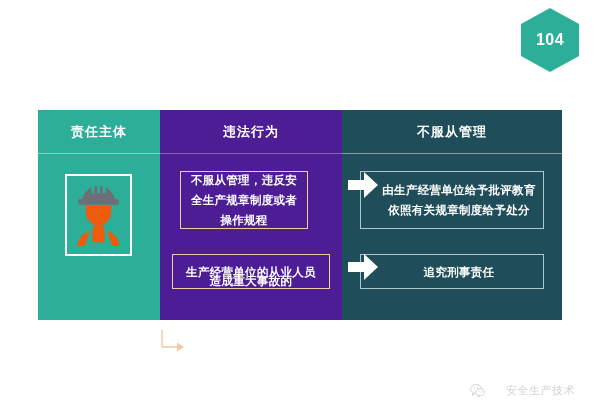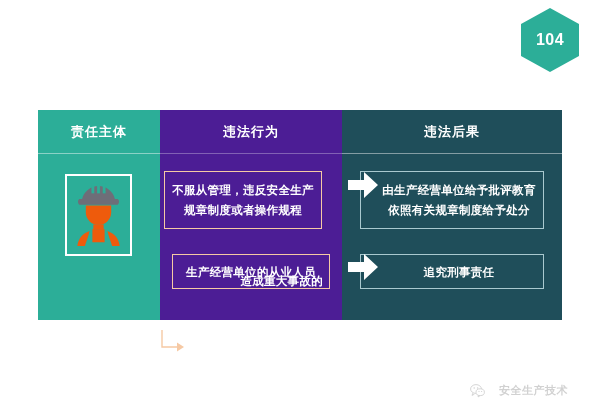--- a/index.html
+++ b/index.html
@@ -115,40 +115,40 @@
     padding: 4px 6px;
   }
   .tbox-orange {
     border: 1px solid #F6C9A4;
   }
   .tbox-teal {
     border: 1px solid #A9C9CF;
     padding-left: 20px;
   }
 
-  #behavior-box-1 { left: 4px; top: 17px;  width: 158px; height: 58px; }
+  #behavior-box-1 { left: 20px; top: 17px;  width: 128px; height: 58px; }
   #behavior-box-2 { left: 12px; top: 100px; width: 158px; height: 35px; }
   #result-box-1   { left: 18px; top: 17px;  width: 184px; height: 58px; }
   #result-box-2   { left: 18px; top: 100px; width: 184px; height: 35px; }
 
   
   .overlap-wrap {
     position: relative;
     width: 100%;
   }
   .overlap-base {
     position: relative;
     z-index: 1;
   }
   .overlap-ghost {
     position: absolute;
     left: 0;
     top: 9px;
     width: 100%;
-    text-align: right;
+    text-align: center;
     z-index: 2;
     white-space: nowrap;
   }
 
   
   .bracket {
     position: absolute;
     left: -12px;
     top: 75px;
     width: 24px;
@@ -167,23 +167,22 @@
   #arrow-row-2 { left: 348px; top: 254px; }
   .big-arrow svg { display: block; }
 
   
   .footer {
     position: absolute;
     left: 470px;
     top: 383px;
     display: flex;
     align-items: center;
-    gap: 14px;
+    gap: 21px;
     opacity: 0.45;
-    font-weight: bold;
   }
   .footer .wechat-icon { width: 15px; height: 15px; }
   .footer .brand {
     font-size: 11px;
     color: #9a9a9a;
     letter-spacing: 0.5px;
     font-family: "Liberation Sans", sans-serif;
   }
 </style>
 </head>
@@ -242,21 +241,21 @@
             <path d="M1 0 V17 H16" stroke="#F6C9A4" stroke-width="1.4" fill="none"></path>
             <path d="M16 12.5 L23 17 L16 21.5 Z" fill="#F6C9A4"></path>
           </svg>
         </div>
       </div>
 
     </div>
   </div>
 
   <div class="col col-result">
-    <div class="col-header">违法后果</div>
+    <div class="col-header">不服从管理</div>
     <div class="col-body">
 
       <div class="tbox tbox-teal" id="result-box-1">
         <span>由生产经营单位给予批评教育依照有关规章制度给予处分</span>
       </div>
 
       <div class="tbox tbox-teal" id="result-box-2">
         <span>追究刑事责任</span>
       </div>
 

